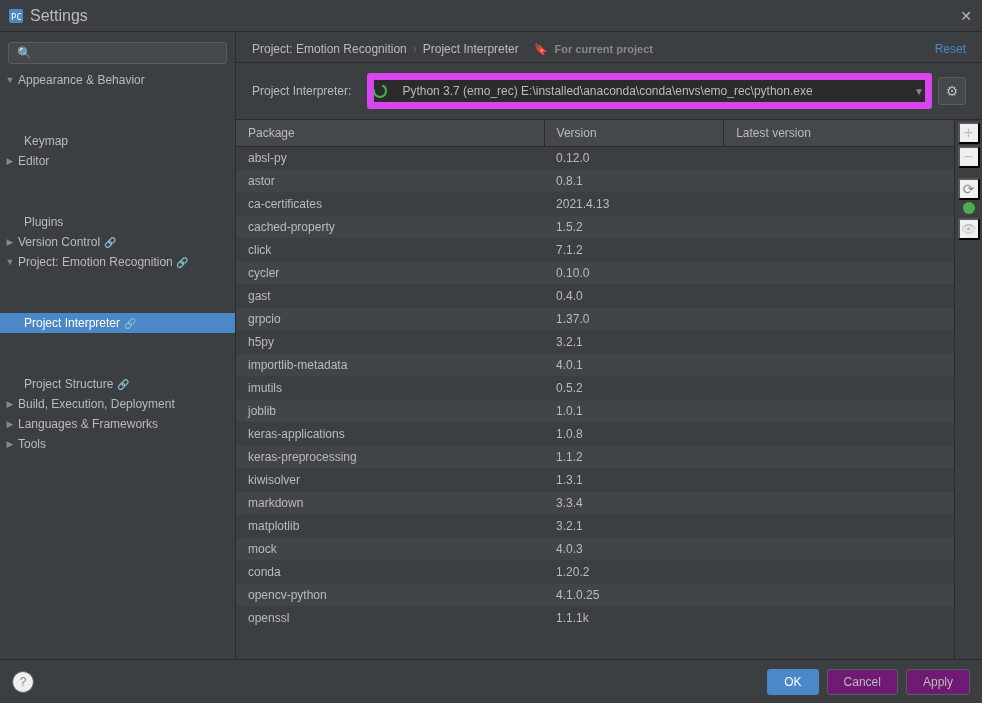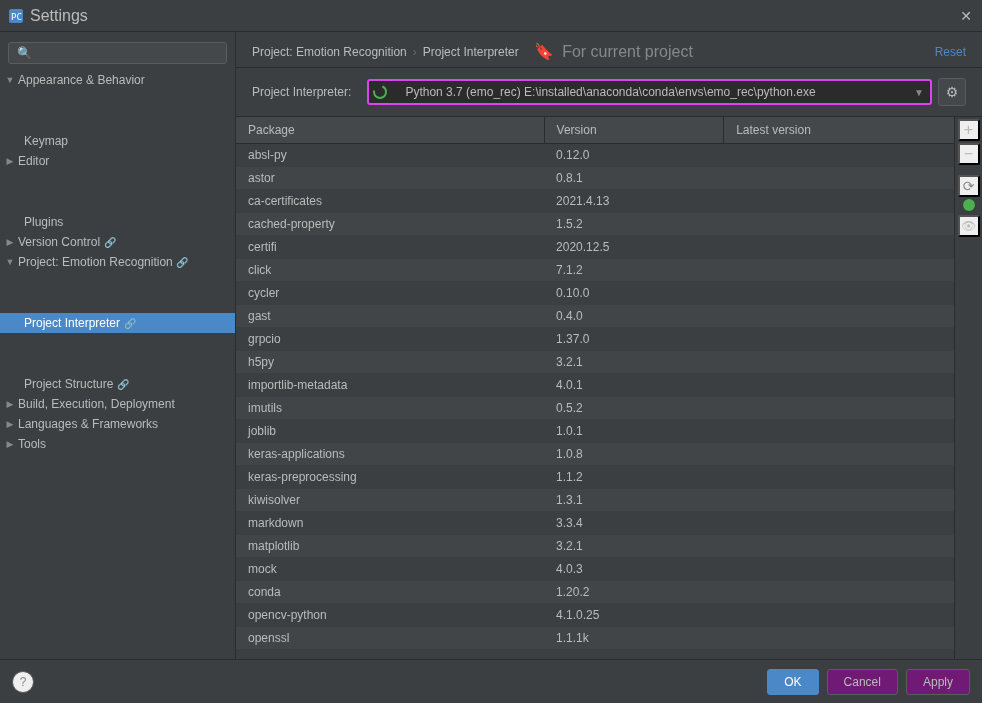--- a/index.html
+++ b/index.html
@@ -164,23 +164,23 @@
       margin-right: 16px;
       white-space: nowrap;
     }
     .interpreter-select-wrapper {
       flex: 1;
       position: relative;
     }
     .interpreter-select {
       width: 100%;
       background: #2b2b2b;
-      border: 2px solid #d946ef;
+      border: 7px solid #d946ef;
       border-radius: 3px;
-      padding: 4px 28px 4px 36px;
+      padding: 4px 28px 4px 28px;
       color: #bbbbbb;
       font-size: 12px;
       appearance: none;
       outline: none;
       cursor: pointer;
     }
     .interpreter-prefix-icon {
       position: absolute;
       left: 6px;
       top: 50%;
@@ -429,21 +429,21 @@
     </div>
   </div>
 
   <div class="content">
 
     <div class="breadcrumb">
       <div class="breadcrumb-left">
         <span class="project-link">Project: Emotion Recognition</span>
         <span class="sep">›</span>
         <span class="page-name">Project Interpreter</span>
-        <span style="margin-left: 16px; color: #888; font-size: 16px;">
+        <span style="margin-left: 16px; color: #888; font-size: 11px; font-weight: bold;">
           <span style="margin-right: 3px;">🔖</span>
           <span>For current project</span>
         </span>
       </div>
       <button class="reset-btn">Reset</button>
     </div>
 
     <div class="interpreter-row">
       <span class="interpreter-label">Project Interpreter:</span>
       <div class="interpreter-select-wrapper">
@@ -484,25 +484,20 @@
                 <td></td>
               </tr>
               <tr>
                 <td>ca-certificates</td>
                 <td>2021.4.13</td>
                 <td></td>
               </tr>
               <tr>
                 <td>cached-property</td>
                 <td>1.5.2</td>
-                <td></td>
-              </tr>
-              <tr>
-                <td>certifi</td>
-                <td>2020.12.5</td>
                 <td></td>
               </tr>
               <tr>
                 <td>click</td>
                 <td>7.1.2</td>
                 <td></td>
               </tr>
               <tr>
                 <td>cycler</td>
                 <td>0.10.0</td>

